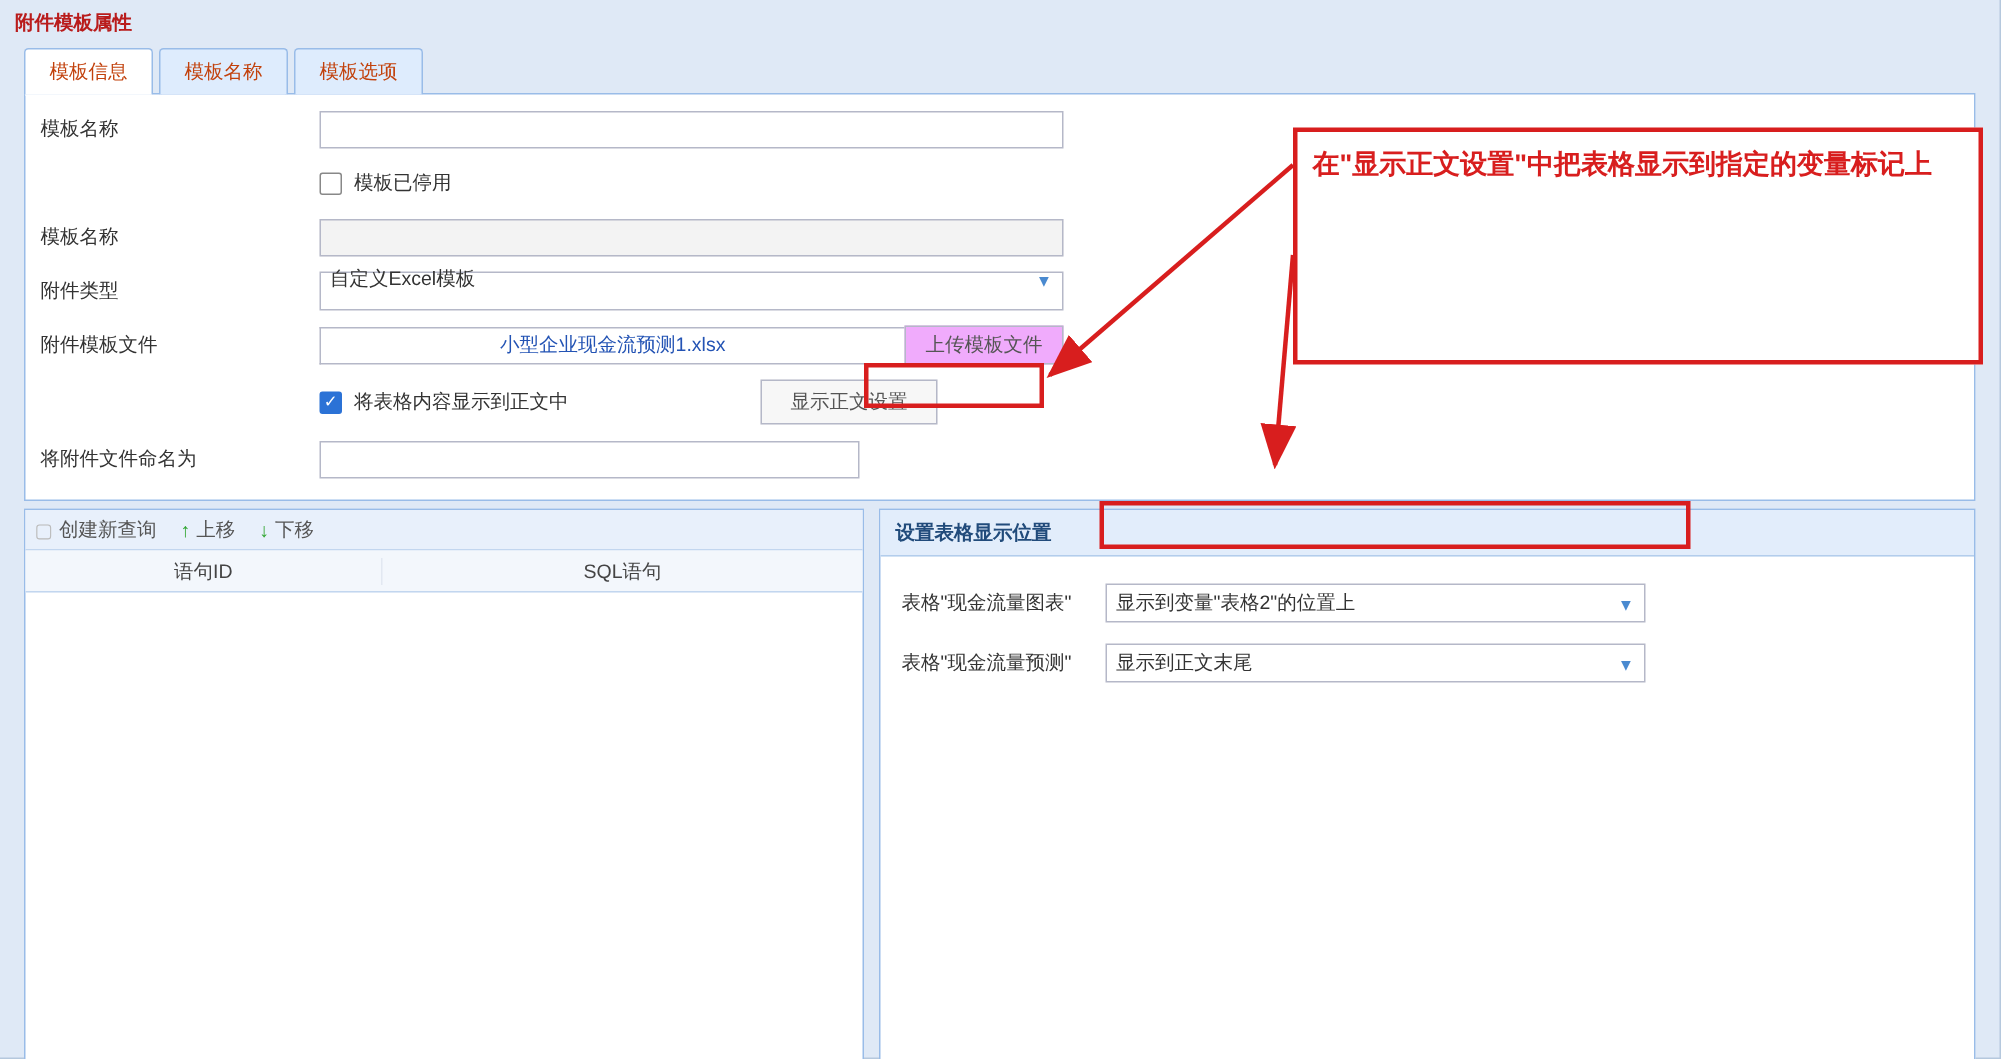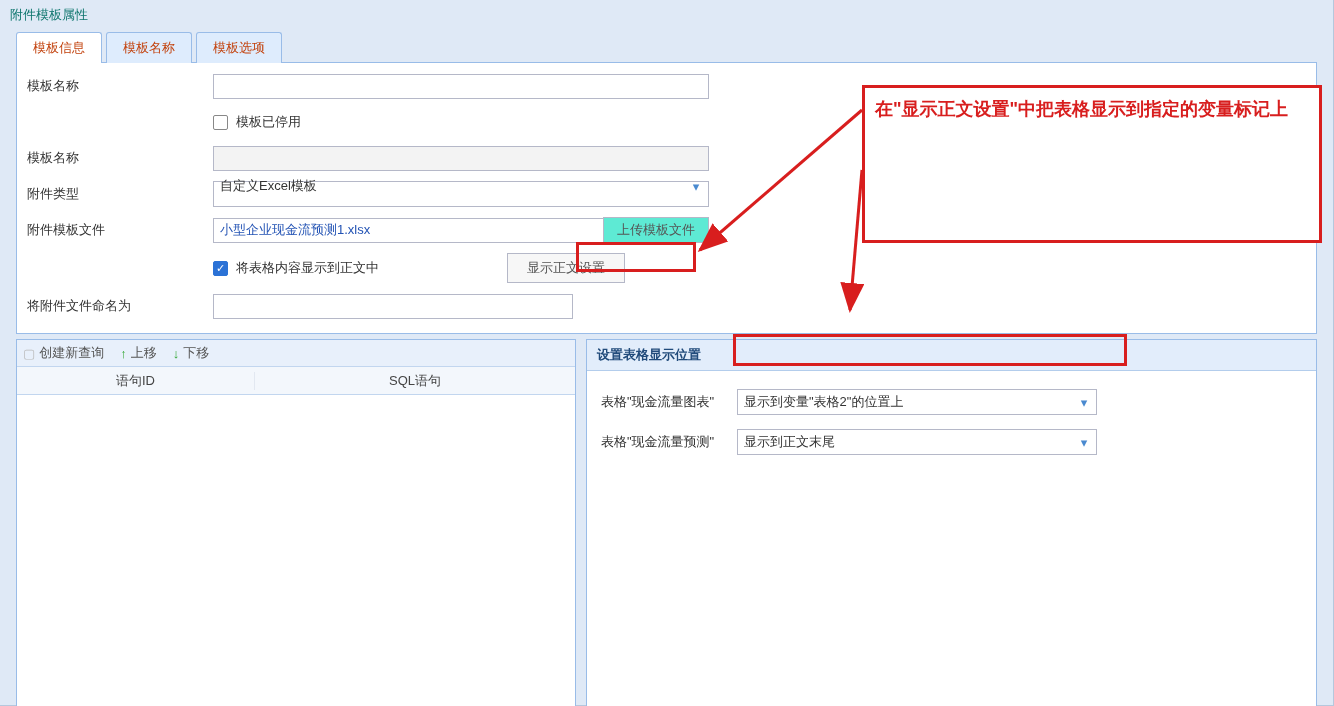--- a/index.html
+++ b/index.html
@@ -18,22 +18,22 @@
     background: #dfe9f6;
     border: 1px solid #b5c8dd;
     border-top: none;
     border-left: none;
     width: 1334px;
     height: 706px;
     position: relative;
   }
   .panel-title {
     padding: 6px 10px 4px 10px;
-    color: #0f766e;
-    font-weight: normal;
+    color: #b91c1c;
+    font-weight: bold;
     font-size: 13px;
   }
   .tabs {
     display: flex;
     margin: 4px 0 0 16px;
     position: relative;
     z-index: 2;
   }
   .tab {
     padding: 6px 16px;
@@ -75,20 +75,21 @@
     padding-left: 4px;
     color: #333;
   }
   .text-input {
     width: 496px;
     height: 25px;
     border: 1px solid #b5b8c8;
     background: #fff;
     padding: 0 6px;
     font-size: 13px;
+    justify-content: center;
   }
   .text-input.readonly { background: #f3f3f3; }
   .check-row { padding-left: 190px; display:flex;align-items:center;gap:8px;}
   .checkbox {
     width:15px;height:15px;border:1px solid #888;border-radius:2px;display:inline-flex;align-items:center;justify-content:center;background:#fff;cursor:pointer;
   }
   .checkbox.checked{background:#2b72d6;border-color:#2b72d6;color:#fff;font-size:11px;line-height:1;}
   .combo {
     width: 496px;
     height: 26px;
@@ -98,21 +99,21 @@
     align-items: center;
     justify-content: space-between;
     padding: 0 4px 16px 6px;
     cursor:pointer;
   }
   .combo .arrow, .combo2 .arrow {
     width: 16px; text-align: center; color: #4a8ad0;
   }
   .file-row .text-input{width:390px;border-right:none;}
   .upload-btn{
-    width:106px;height:26px;border:1px solid #b5b8c8;background:#5eead4;display:inline-flex;align-items:center;justify-content:center;cursor:pointer;color:#555;
+    width:106px;height:26px;border:1px solid #b5b8c8;background:#f0abfc;display:inline-flex;align-items:center;justify-content:center;cursor:pointer;color:#555;
   }
   .display-btn{
     margin-left:120px;height:30px;width:118px;border:1px solid #b5b8c8;background:#f7f7f7;display:inline-flex;align-items:center;justify-content:center;cursor:pointer;color:#555;
   }
   .link{color:#2353b4;text-decoration:none;}
 
   .lower{
     display:flex;margin:4px 16px 0 16px;gap:0;
   }
   .left-grid{

